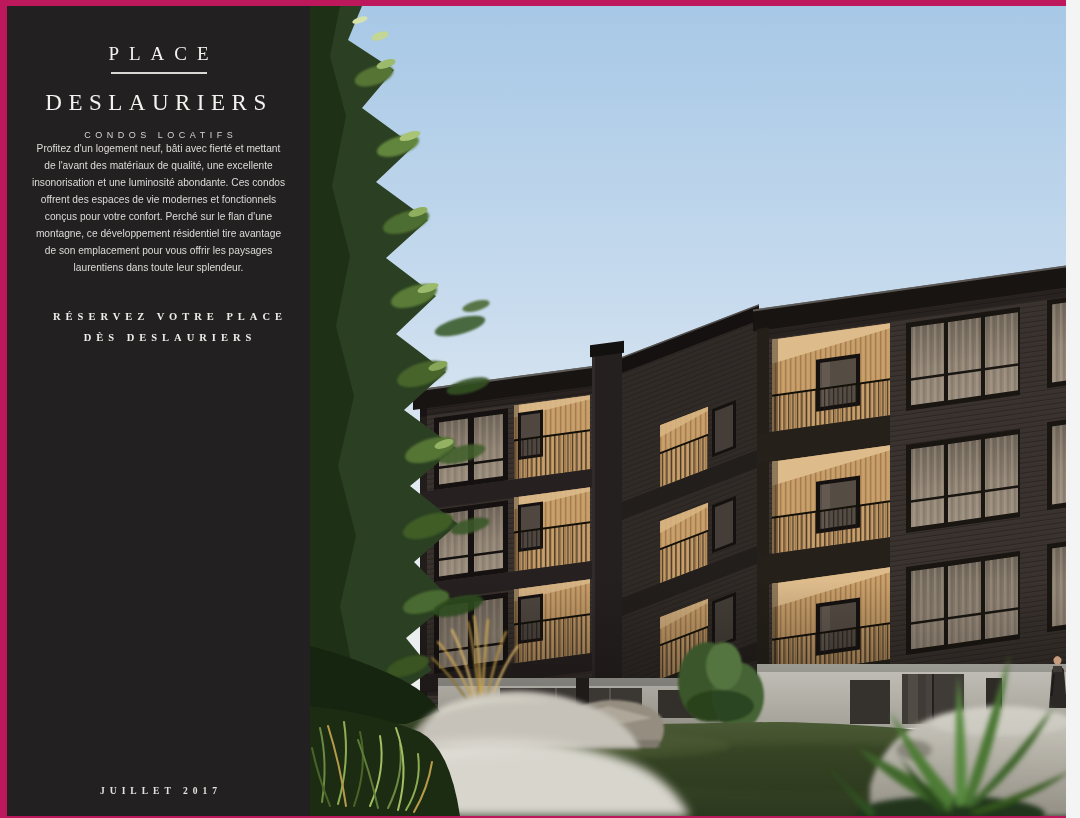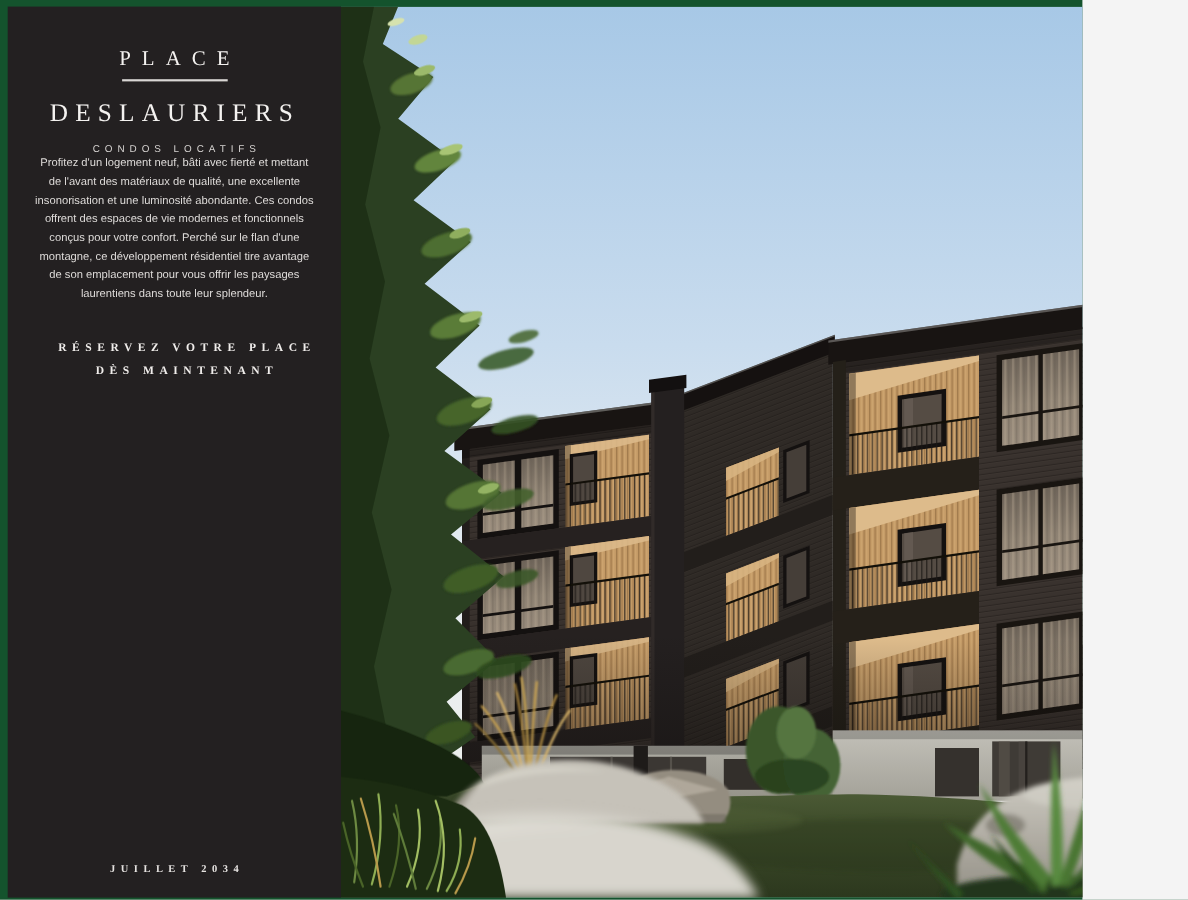--- a/index.html
+++ b/index.html
@@ -1,18 +1,18 @@
 <!DOCTYPE html>
 <html><head>
 <meta charset="utf-8">
 <title>Place Deslauriers</title>
 <style>
   html,body { margin:0; padding:0; }
   body { width:1080px; height:818px; background:#f4f4f4; font-family:"Liberation Sans", sans-serif; }
-  .page { position:relative; width:984px; height:818px; background:#14532d; overflow:hidden; }
+  .page { position:relative; width:1066px; height:818px; background:#be185d; overflow:hidden; }
 
   
   .sidebar {
     position:absolute; left:7px; top:6px; width:303px; height:810px;
     background:#232021; color:#e8e5e3; text-align:center;
   }
   .brand { margin-top:38px; }
   .t1 {
     margin:0; font-family:"Liberation Serif", serif; font-weight:400;
     font-size:19px; line-height:1; letter-spacing:10px; padding-left:10px; color:#f4f2f0;
@@ -53,23 +53,23 @@
   <aside class="sidebar">
     <div class="brand">
       <h1 class="t1">PLACE</h1>
       <div class="divider"></div>
       <h1 class="t2">DESLAURIERS</h1>
       <div class="subtitle">CONDOS LOCATIFS</div>
     </div>
     <p class="para">Profitez d'un logement neuf, bâti avec fierté et mettant de l'avant des matériaux de qualité, une excellente insonorisation et une luminosité abondante. Ces condos offrent des espaces de vie modernes et fonctionnels conçus pour votre confort. Perché sur le flan d'une montagne, ce développement résidentiel tire avantage de son emplacement pour vous offrir les paysages laurentiens dans toute leur splendeur.</p>
     <div class="cta">
       <div>RÉSERVEZ VOTRE PLACE</div>
-      <div>DÈS MAINTENANT</div>
+      <div>DÈS DESLAURIERS</div>
     </div>
-    <div class="footer">JUILLET 2034</div>
+    <div class="footer">JUILLET 2017</div>
   </aside>
 
   <figure class="photo">
     <svg viewBox="0 0 762 810" preserveAspectRatio="none" xmlns="http://www.w3.org/2000/svg">
       <defs>
         <linearGradient id="skyG" x1="0" y1="0" x2="0" y2="1">
           <stop offset="0" stop-color="#a7c8e6"></stop>
           <stop offset="0.38" stop-color="#c9dcee"></stop>
           <stop offset="0.62" stop-color="#e5ecf1"></stop>
           <stop offset="0.85" stop-color="#edefee"></stop>

